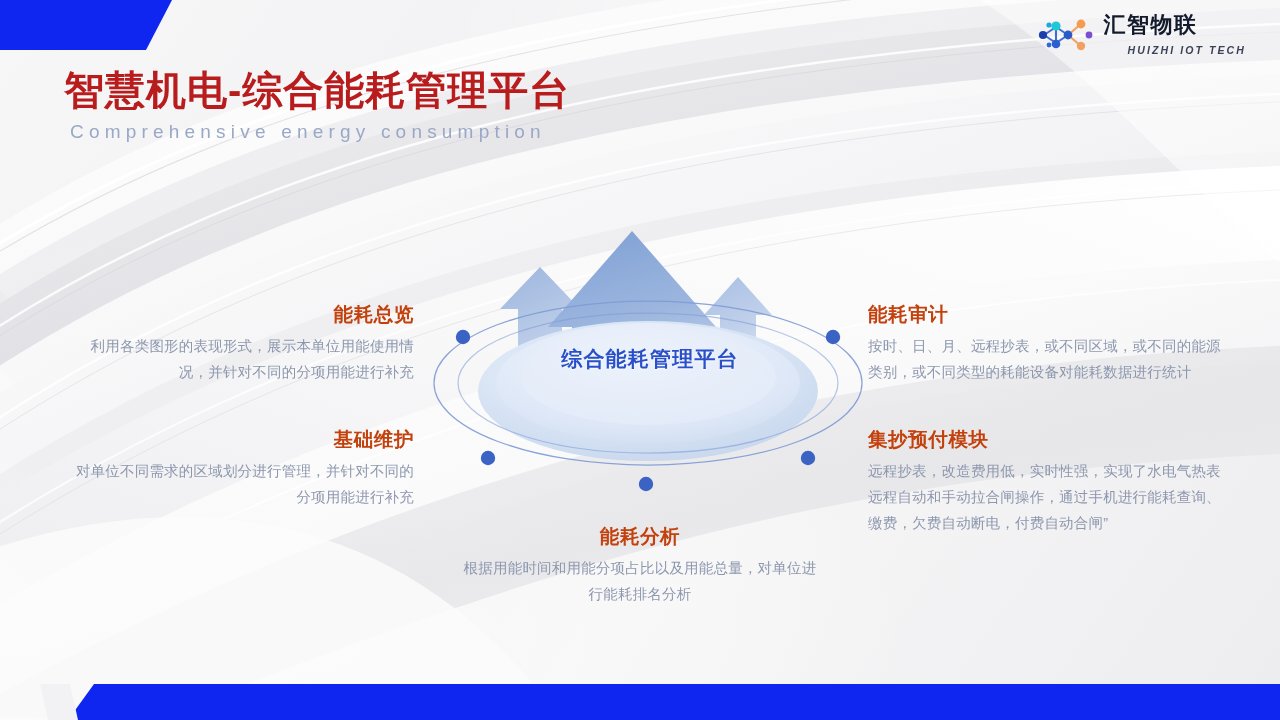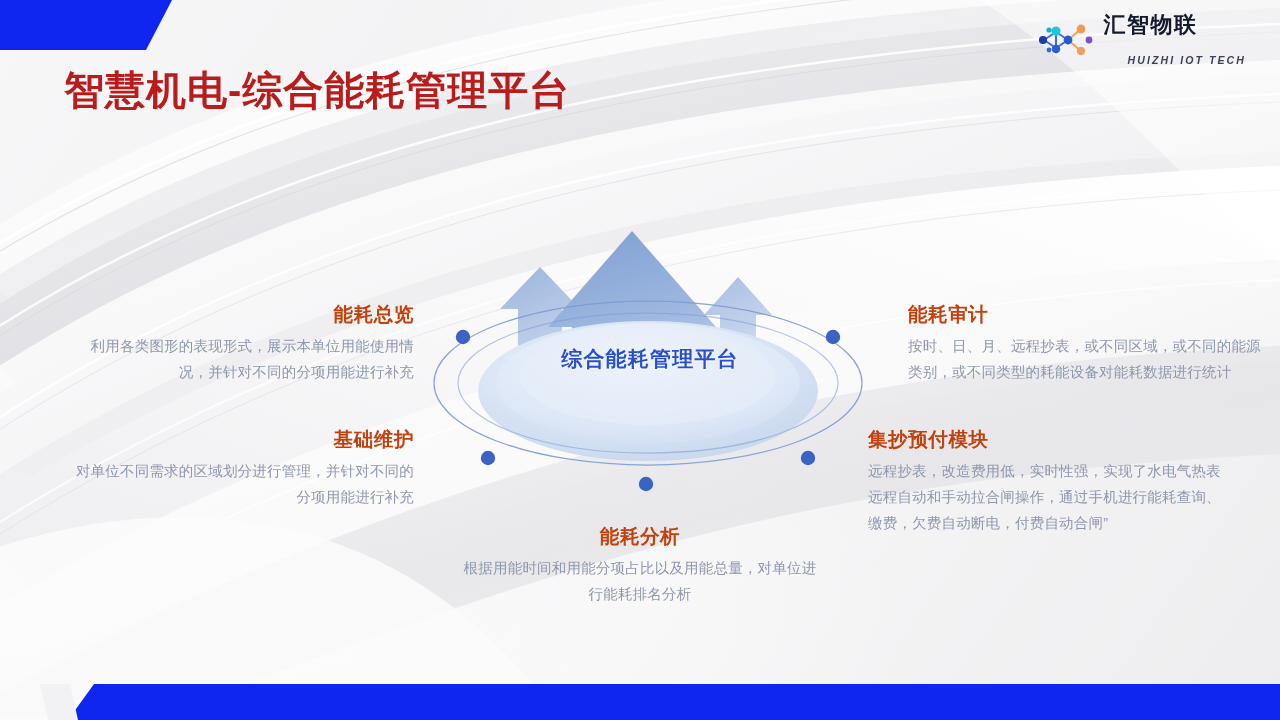--- a/index.html
+++ b/index.html
@@ -96,21 +96,21 @@
     line-height: 1.05;
     white-space: nowrap;
   }
   .logo-en {
     font-size: 10.5px;
     font-weight: bold;
     font-style: italic;
     letter-spacing: 2.1px;
     color: #3a4258;
     white-space: nowrap;
-    margin-top: 18px;
+    margin-top: 8px;
     padding-left: 24px;
   }
 
   
   .center-graphic {
     position: absolute;
     left: 420px;
     top: 215px;
     width: 460px;
     height: 310px;
@@ -147,21 +147,21 @@
     line-height: 26px;
     color: #8d97ad;
     letter-spacing: 0.2px;
   }
   .align-right { text-align: right; }
   .align-left  { text-align: left; }
   .align-center{ text-align: center; }
 
   #feature-overview  { left: 62px;  top: 303px; width: 352px; }
   #feature-maint     { left: 62px;  top: 428px; width: 352px; }
-  #feature-audit     { left: 868px; top: 303px; width: 362px; margin-left: 40px; }
+  #feature-audit     { left: 868px; top: 303px; width: 362px; }
   #feature-prepay    { left: 868px; top: 428px; width: 362px; }
   #feature-analysis  { left: 460px; top: 525px; width: 360px; }
 </style>
 </head>
 <body>
 
 <div id="slide">
 
   <div class="bg-base"></div>
 
@@ -238,20 +238,21 @@
 
   <div class="corner-bottom">
     <svg viewBox="0 0 1280 36" width="1280" height="36" xmlns="http://www.w3.org/2000/svg" aria-hidden="true">
       <polygon points="68,36 1280,36 1280,0 94,0" fill="#0f25f0"></polygon>
       <polygon points="48,36 78,36 70,0 40,0" fill="#f2f2f4"></polygon>
     </svg>
   </div>
 
   <div class="title-block">
     <h1 class="title-main">智慧机电-综合能耗管理平台</h1>
+    <div class="title-sub">Comprehensive energy consumption</div>
   </div>
 
   <div class="logo">
     <div class="logo-mark">
       <svg viewBox="0 0 58 38" width="58" height="38" xmlns="http://www.w3.org/2000/svg" aria-hidden="true">
         <g stroke="#2c5fd0" stroke-width="2.1" fill="none" opacity="0.9">
           <line x1="7" y1="19" x2="19" y2="11"></line>
           <line x1="7" y1="19" x2="19" y2="27"></line>
           <line x1="19" y1="11" x2="31" y2="19"></line>
           <line x1="19" y1="27" x2="31" y2="19"></line>

